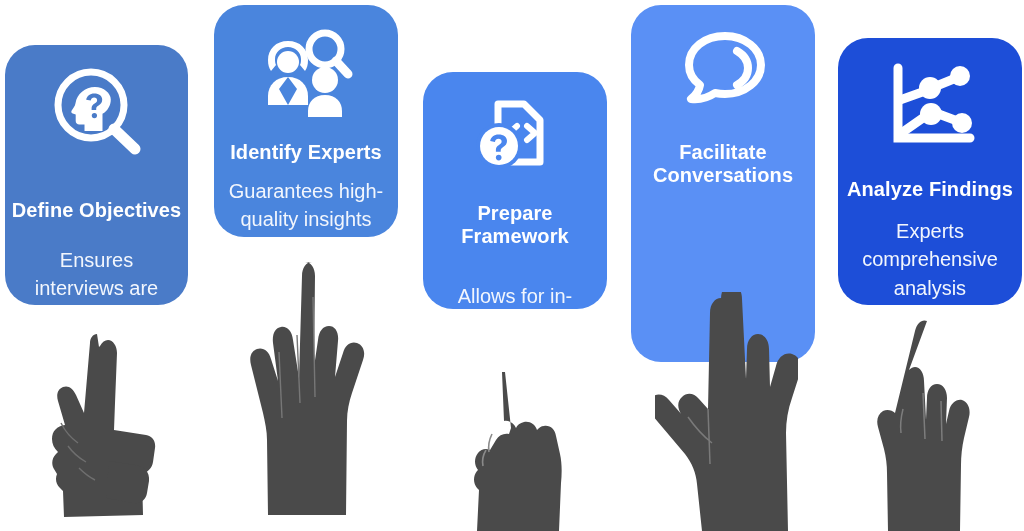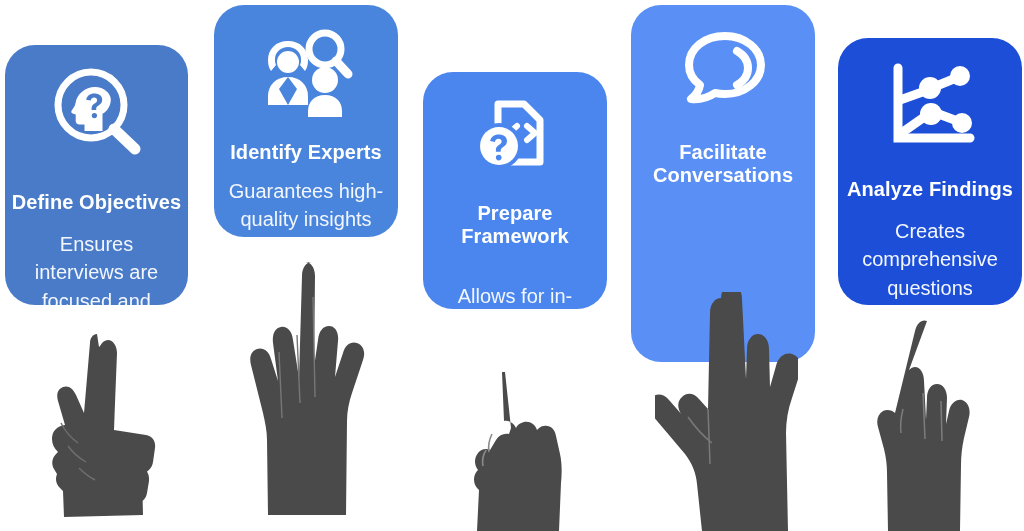--- a/index.html
+++ b/index.html
@@ -52,21 +52,21 @@
     white-space: pre-line;
   }
   .card-desc {
     font-size: 20px;
     line-height: 1.42;
     color: #f2f6fd;
     padding: 0 14px;
   }
 
   
-  #card-1 { left: 5px;   top: 45px;  width: 183px; height: 260px; }
+  #card-1 { left: 5px;   top: 45px;  width: 183px; height: 260px; gap: 8px; }
   #card-2 { left: 214px; top: 5px;   width: 184px; height: 232px; }
   #card-3 { left: 423px; top: 72px;  width: 184px; height: 237px; }
   #card-4 { left: 631px; top: 5px;   width: 184px; height: 357px; }
   #card-5 { left: 838px; top: 38px;  width: 184px; height: 267px; }
 
   #card-1 .card-icon { padding-top: 22px; }
   #card-1 .card-title { margin-top: 36px; }
   #card-1 .card-desc  { margin-top: 16px; }
 
   #card-2 .card-icon { padding-top: 22px; }
@@ -184,21 +184,21 @@
         </g>
         <g fill="#ffffff">
           <circle cx="46" cy="28" r="11"></circle>
           <circle cx="76" cy="16" r="10"></circle>
           <circle cx="47" cy="54" r="11"></circle>
           <circle cx="78" cy="63" r="10"></circle>
         </g>
       </svg>
     </div>
     <div class="card-title">Analyze Findings</div>
-    <div class="card-desc">Creates comprehensive questions</div>
+    <div class="card-desc">Experts comprehensive analysis</div>
   </div>
 
   <div class="hand" id="hand-1">
     <svg width="135" height="209" viewBox="0 0 135 209" aria-hidden="true">
       <path fill="#4a4a4a" d="M63 12c-4 0-7 4-7 9l-6 70-8-18c-3-7-8-10-13-8-5 2-7 7-5 14l7 24c-8 1-13 6-13 14 0 5 2 9 6 13l-2 2c-4 4-5 10-2 15l3 5c-2 5-1 10 3 14l3 3 1 26 79-2-1-41c6-2 10-6 11-12l2-14c1-7-3-12-9-13l-32-5 1-27 2-50c0-7-4-13-9-13-3 0-6 2-8 6l-1 1z"></path>
       <path fill="none" stroke="#6f6f6f" stroke-width="1.4" d="M27 101c4 8 10 15 17 20M34 124c5 7 11 12 18 16M45 146c5 5 10 9 16 12"></path>
       <path fill="#4a4a4a" d="M75 139l26 4c9 1 15 7 14 16l-2 12c-1 7-7 11-14 10l-27-5z"></path>
     </svg>
   </div>
 

